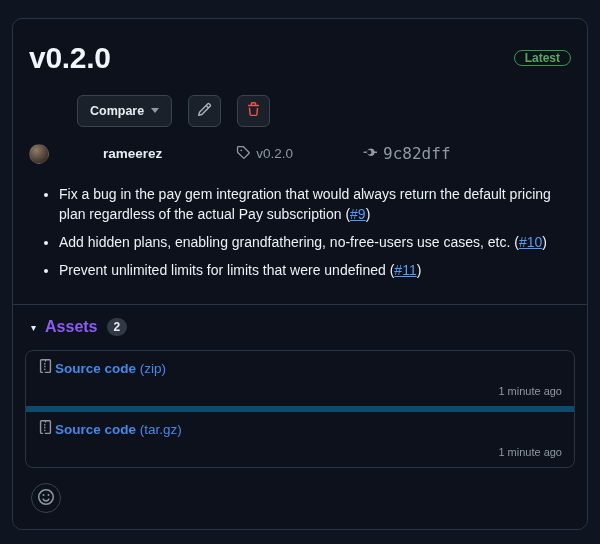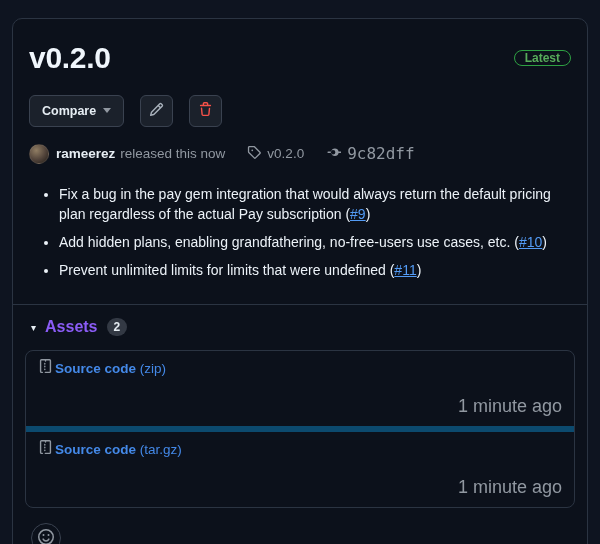--- a/index.html
+++ b/index.html
@@ -31,42 +31,42 @@
   .latest-badge {
     color: #57ab5a;
     border: 1px solid #2ea043;
     border-radius: 999px;
     font-size: 12px; font-weight: 600;
     padding: 0 10px;
     line-height: 1.2;
   }
 
   
-  .actions { display: flex; gap: 16px; margin-top: 20px; }
+  .actions { display: flex; gap: 16px; margin-top: 20px; margin-left: 48px; }
   .btn {
     background: #1b212b;
     border: 1px solid #3a4250;
     border-radius: 6px;
     color: #e6edf3;
     font-family: "Liberation Sans", sans-serif;
     font-weight: 700; font-size: 12.5px;
     padding: 6px 12px;
     display: inline-flex; align-items: center; gap: 7px;
     cursor: pointer; line-height: 1;
   }
   .icon-btn { padding: 6px 8px; }
   .caret-down-shape {
     width: 0; height: 0; display: inline-block;
     border-left: 4px solid transparent;
     border-right: 4px solid transparent;
     border-top: 5px solid #9198a1;
   }
 
   
-  .meta { display: flex; align-items: center; margin-top: 17px; font-size: 13.5px; color: #9198a1; }
+  .meta { display: flex; align-items: center; margin-top: 17px; font-size: 13.5px; color: #9198a1; gap: 47px; }
   .avatar {
     width: 20px; height: 20px; border-radius: 50%;
     background: radial-gradient(circle at 35% 30%, #907d63, #51433a 55%, #201b16);
     margin-right: 7px; flex: 0 0 auto; cursor: pointer;
     border: 1px solid rgba(255,255,255,0.08);
   }
   .author { color: #e6edf3; font-weight: 700; text-decoration: none; margin-right: 5px; cursor: pointer; }
   .meta-item { display: inline-flex; align-items: center; gap: 6px; margin-left: 22px; }
   .meta-item svg { flex: 0 0 auto; }
   .commit-hash { font-family: "DejaVu Sans Mono", monospace; font-size: 16px; }
@@ -86,21 +86,21 @@
     border-radius: 2em;
     font-size: 12px; font-weight: 600;
     padding: 2px 7px; color: #e6edf3;
   }
   .assets-box { border: 1px solid #2b3442; border-radius: 8px; margin: 14px 0 0; }
   .asset-row { padding: 8px 12px 9px; }
   .asset-row + .asset-row { border-top: 6px solid #0c4a6e; }
   .asset-main { display: flex; align-items: center; gap: 2px; font-size: 13.5px; }
   .asset-link { color: #4489e8; text-decoration: none; cursor: pointer; }
   .asset-name { font-weight: 700; }
-  .asset-time { text-align: right; font-size: 18px; color: #9198a1; margin-top: 19px; }
+  .asset-time { text-align: right; font-size: 11px; color: #9198a1; margin-top: 8px; }
 
   
   .reaction-btn {
     margin: 15px 0 0 6px;
     width: 30px; height: 30px; border-radius: 50%;
     border: 1px solid #3a4250;
     background: transparent;
     display: flex; align-items: center; justify-content: center;
     cursor: pointer; padding: 0;
   }
@@ -135,21 +135,20 @@
           <svg width="15" height="15" viewBox="0 0 16 16" fill="#f85149">
               <path d="M11 1.75V3h2.25a.75.75 0 0 1 0 1.5H2.75a.75.75 0 0 1 0-1.5H5V1.75C5 .784 5.784 0 6.75 0h2.5C10.216 0 11 .784 11 1.75ZM4.496 6.675l.66 6.6a.25.25 0 0 0 .249.225h5.19a.25.25 0 0 0 .249-.225l.66-6.6a.75.75 0 0 1 1.492.149l-.66 6.6A1.748 1.748 0 0 1 10.595 15h-5.19a1.748 1.748 0 0 1-1.741-1.575l-.66-6.6a.75.75 0 1 1 1.492-.15ZM6.5 1.75V3h3V1.75a.25.25 0 0 0-.25-.25h-2.5a.25.25 0 0 0-.25.25Z"></path>
             </svg>
         </span>
       </button>
     </div>
 
     <div class="meta">
       <span class="avatar"></span>
       <a class="author">rameerez</a>
-      <span>released this now</span>
       <span class="meta-item">
         <span>
           <svg width="14" height="14" viewBox="0 0 16 16" fill="#9198a1">
               <path d="M1 7.775V2.75C1 1.784 1.784 1 2.75 1h5.025c.464 0 .91.184 1.238.513l6.25 6.25a1.75 1.75 0 0 1 0 2.474l-5.026 5.026a1.75 1.75 0 0 1-2.474 0l-6.25-6.25A1.752 1.752 0 0 1 1 7.775Zm1.5 0c0 .066.026.13.073.177l6.25 6.25a.25.25 0 0 0 .354 0l5.025-5.025a.25.25 0 0 0 0-.354l-6.25-6.25a.25.25 0 0 0-.177-.073H2.75a.25.25 0 0 0-.25.25ZM6 5a1 1 0 1 1 0 2 1 1 0 0 1 0-2Z"></path>
             </svg>
         </span>
         <span>v0.2.0</span>
       </span>
       <span class="meta-item">
         <span>

